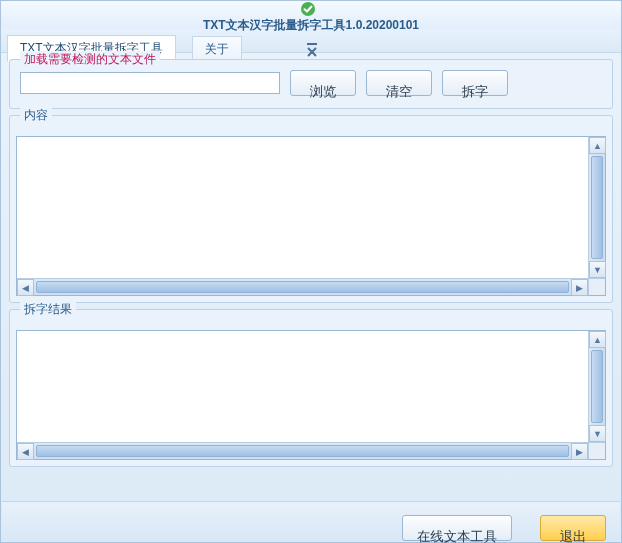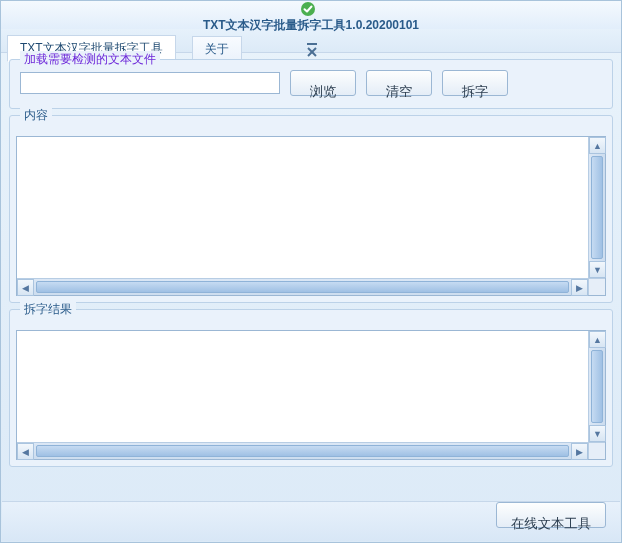--- a/index.html
+++ b/index.html
@@ -83,21 +83,21 @@
     padding: 10px 10px 12px 10px;
     position: relative;
     background: #eaf2fb;
     margin-bottom: 6px;
   }
   .group > .legend {
     position:absolute;
     top:-9px; left:10px;
     background:#eaf2fb;
     padding:0 4px;
-    color:#6d28d9;
+    color:#be185d;
   }
   .row {
     display:flex;
     align-items:center;
     gap:10px;
   }
   .textinput {
     flex: 0 0 260px;
     height: 22px;
     border: 1px solid #9bb7d4;
@@ -198,21 +198,21 @@
   }
 
   
   .bottombar {
     position:absolute;
     left:1px; right:1px; bottom:1px;
     height: 40px;
     background: linear-gradient(#e8f1fb,#d8e7f6);
     border-top:1px solid #c6d7ea;
     display:flex;
-    align-items:flex-start;
+    align-items:flex-end;
     justify-content:flex-end;
     gap:28px;
     padding: 0 14px;
   }
 </style>
 </head>
 <body>
 
 <div class="window">
 
@@ -287,15 +287,16 @@
           <div class="arrow right">▶</div>
         </div>
         <div class="corner"></div>
       </div>
     </div>
 
   </div>
 
   <div class="bottombar">
     <button class="btn">在线文本工具</button>
+    <button class="btn primary">退出</button>
   </div>
 
 </div>
 
 </body></html>

